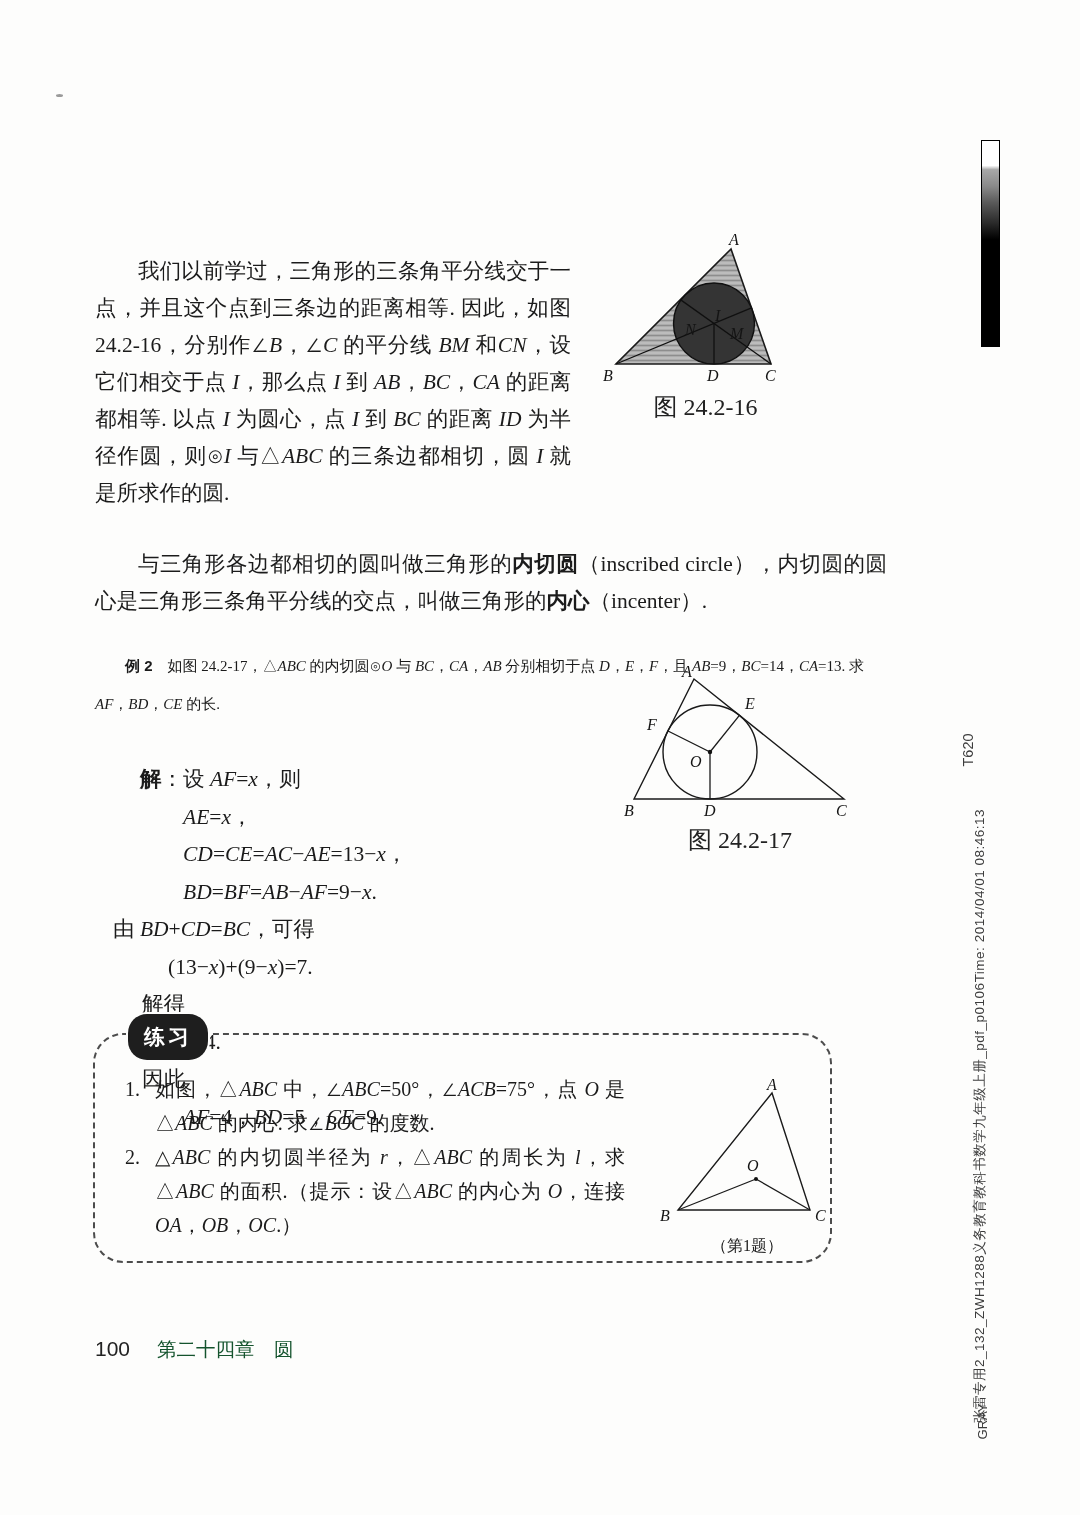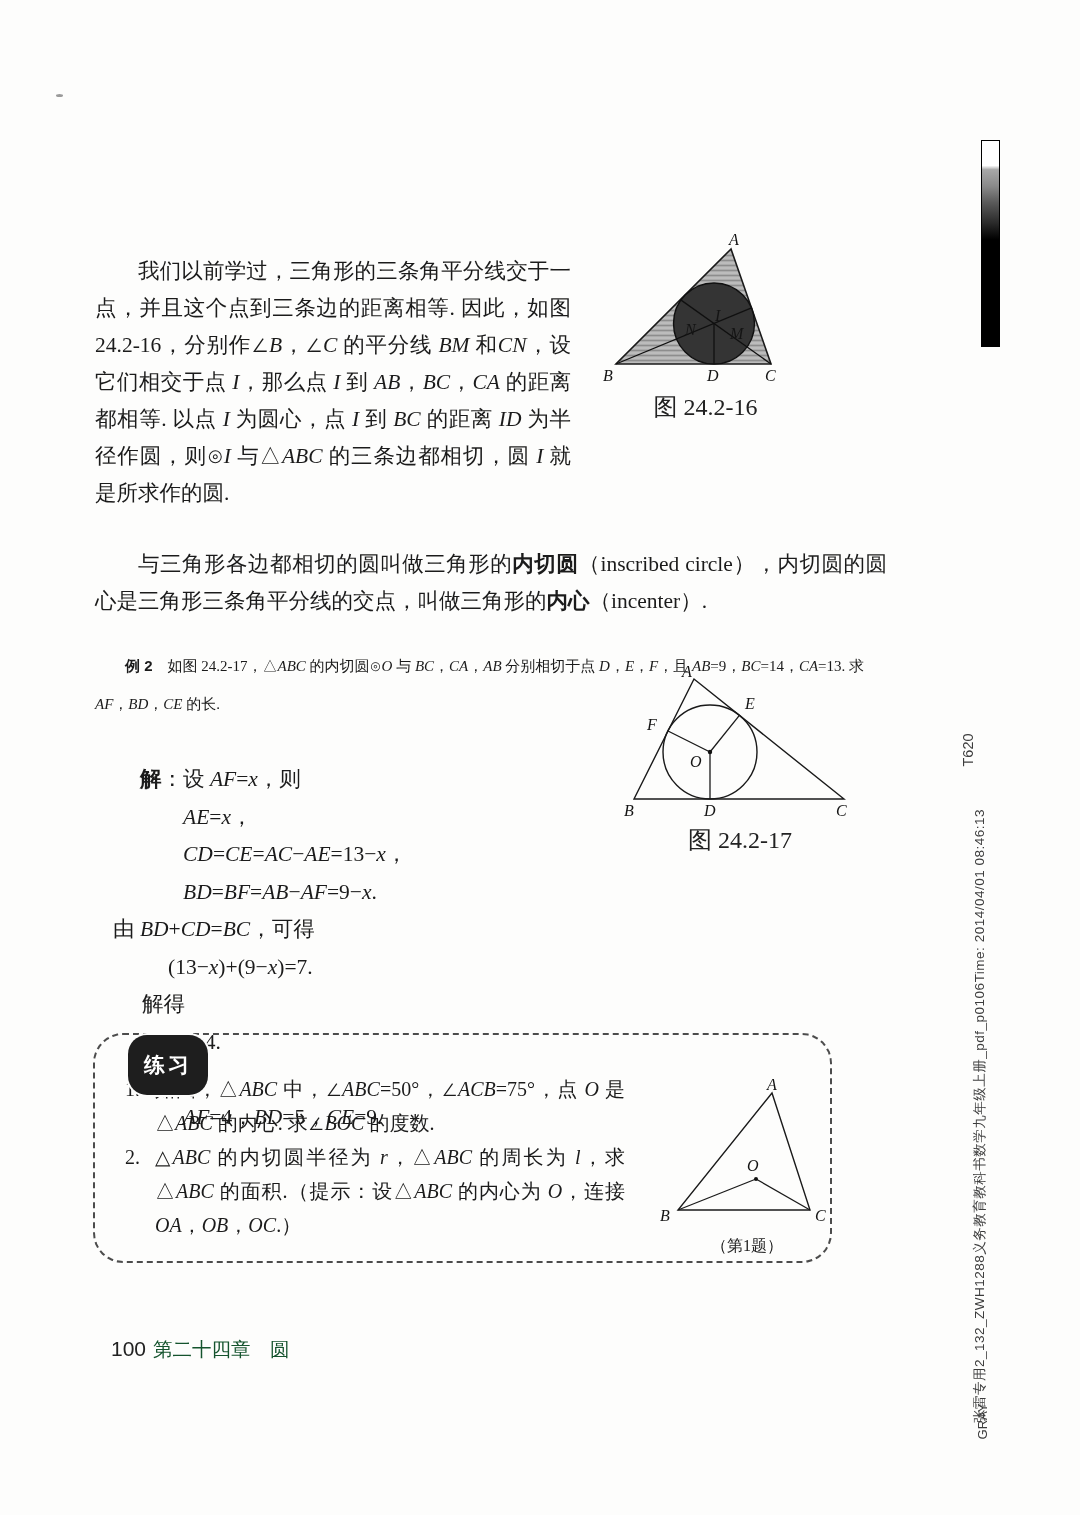--- a/index.html
+++ b/index.html
@@ -15,30 +15,30 @@
   .para2{margin-top:13px;text-indent:2em;}
   .example{margin-top:27px;text-indent:2em;font-size:15px;line-height:38px;}
   .sol{font-size:21.5px;line-height:37.5px;}
   .ml18{margin-left:18px;}.ml44{margin-left:45px;margin-top:38px;}.ml47{margin-left:47px;}
   .ml73{margin-left:73px;}.ml88{margin-left:88px;}
   .r-i{font-style:italic;}
   .r-b{font-weight:bold;font-style:normal;font-family:Liberation Sans, sans-serif;}
   .fig2wrap{position:absolute;left:576px;top:650px;width:248px;}
   .practice-box{position:absolute;left:93px;top:1033px;width:735px;height:226px;
                 border:2px dashed #4c4c4c;border-radius:30px;}
-  .badge{position:absolute;left:33px;top:-21px;padding:11px 16px;height:38px;background:#1e1e1e;
+  .badge{position:absolute;left:33px;top:-21px;padding:4px 16px;height:38px;background:#1e1e1e;
          color:#fff;border-radius:19px;display:flex;align-items:center;justify-content:center;
          font-family:"Liberation Sans",sans-serif;font-weight:bold;font-size:21px;letter-spacing:3px;
-         box-shadow:0 0 0 2px #fdfdfc;margin-top:21px;}
+         box-shadow:0 0 0 2px #fdfdfc;}
   .pitems{padding:37px 0 0 30px;width:500px;font-size:20px;line-height:34px;}
   .pitem{display:flex;}
   .pnum{width:30px;flex:none;}
   .ptext{flex:1;text-align:justify;}
   .fig3wrap{position:absolute;left:522px;top:28px;width:180px;}
-  .footer{position:absolute;left:111px;top:1336px;display:flex;align-items:baseline;gap:7px;justify-content:center;}
+  .footer{position:absolute;left:95px;top:1336px;display:flex;align-items:baseline;gap:27px;justify-content:center;}
   .pageno{font-family:"Liberation Sans",sans-serif;font-size:21px;color:#222;}
   .chapter{font-size:19.5px;color:#14532d;}
   .vtext{position:absolute;transform:rotate(-90deg);font-family:"Liberation Sans",sans-serif;
          color:#3c3c3c;white-space:nowrap;text-align:center;}
   .vt-long{left:660px;top:1107px;width:640px;font-size:13.5px;letter-spacing:.5px;}
   .vt-t620{left:936px;top:742px;width:64px;font-size:14.5px;}
   .vt-gray{left:956px;top:1414px;width:52px;font-size:13px;}
   .graybar{position:absolute;left:981px;top:140px;width:17px;height:205px;border:1px solid #000;
            background:linear-gradient(to bottom,#ffffff 0%,#ffffff 12%,#a8a8a8 14%,#8a8a8a 22%,
                        #5a5a5a 30%,#2a2a2a 40%,#000 48%,#000 100%);}

